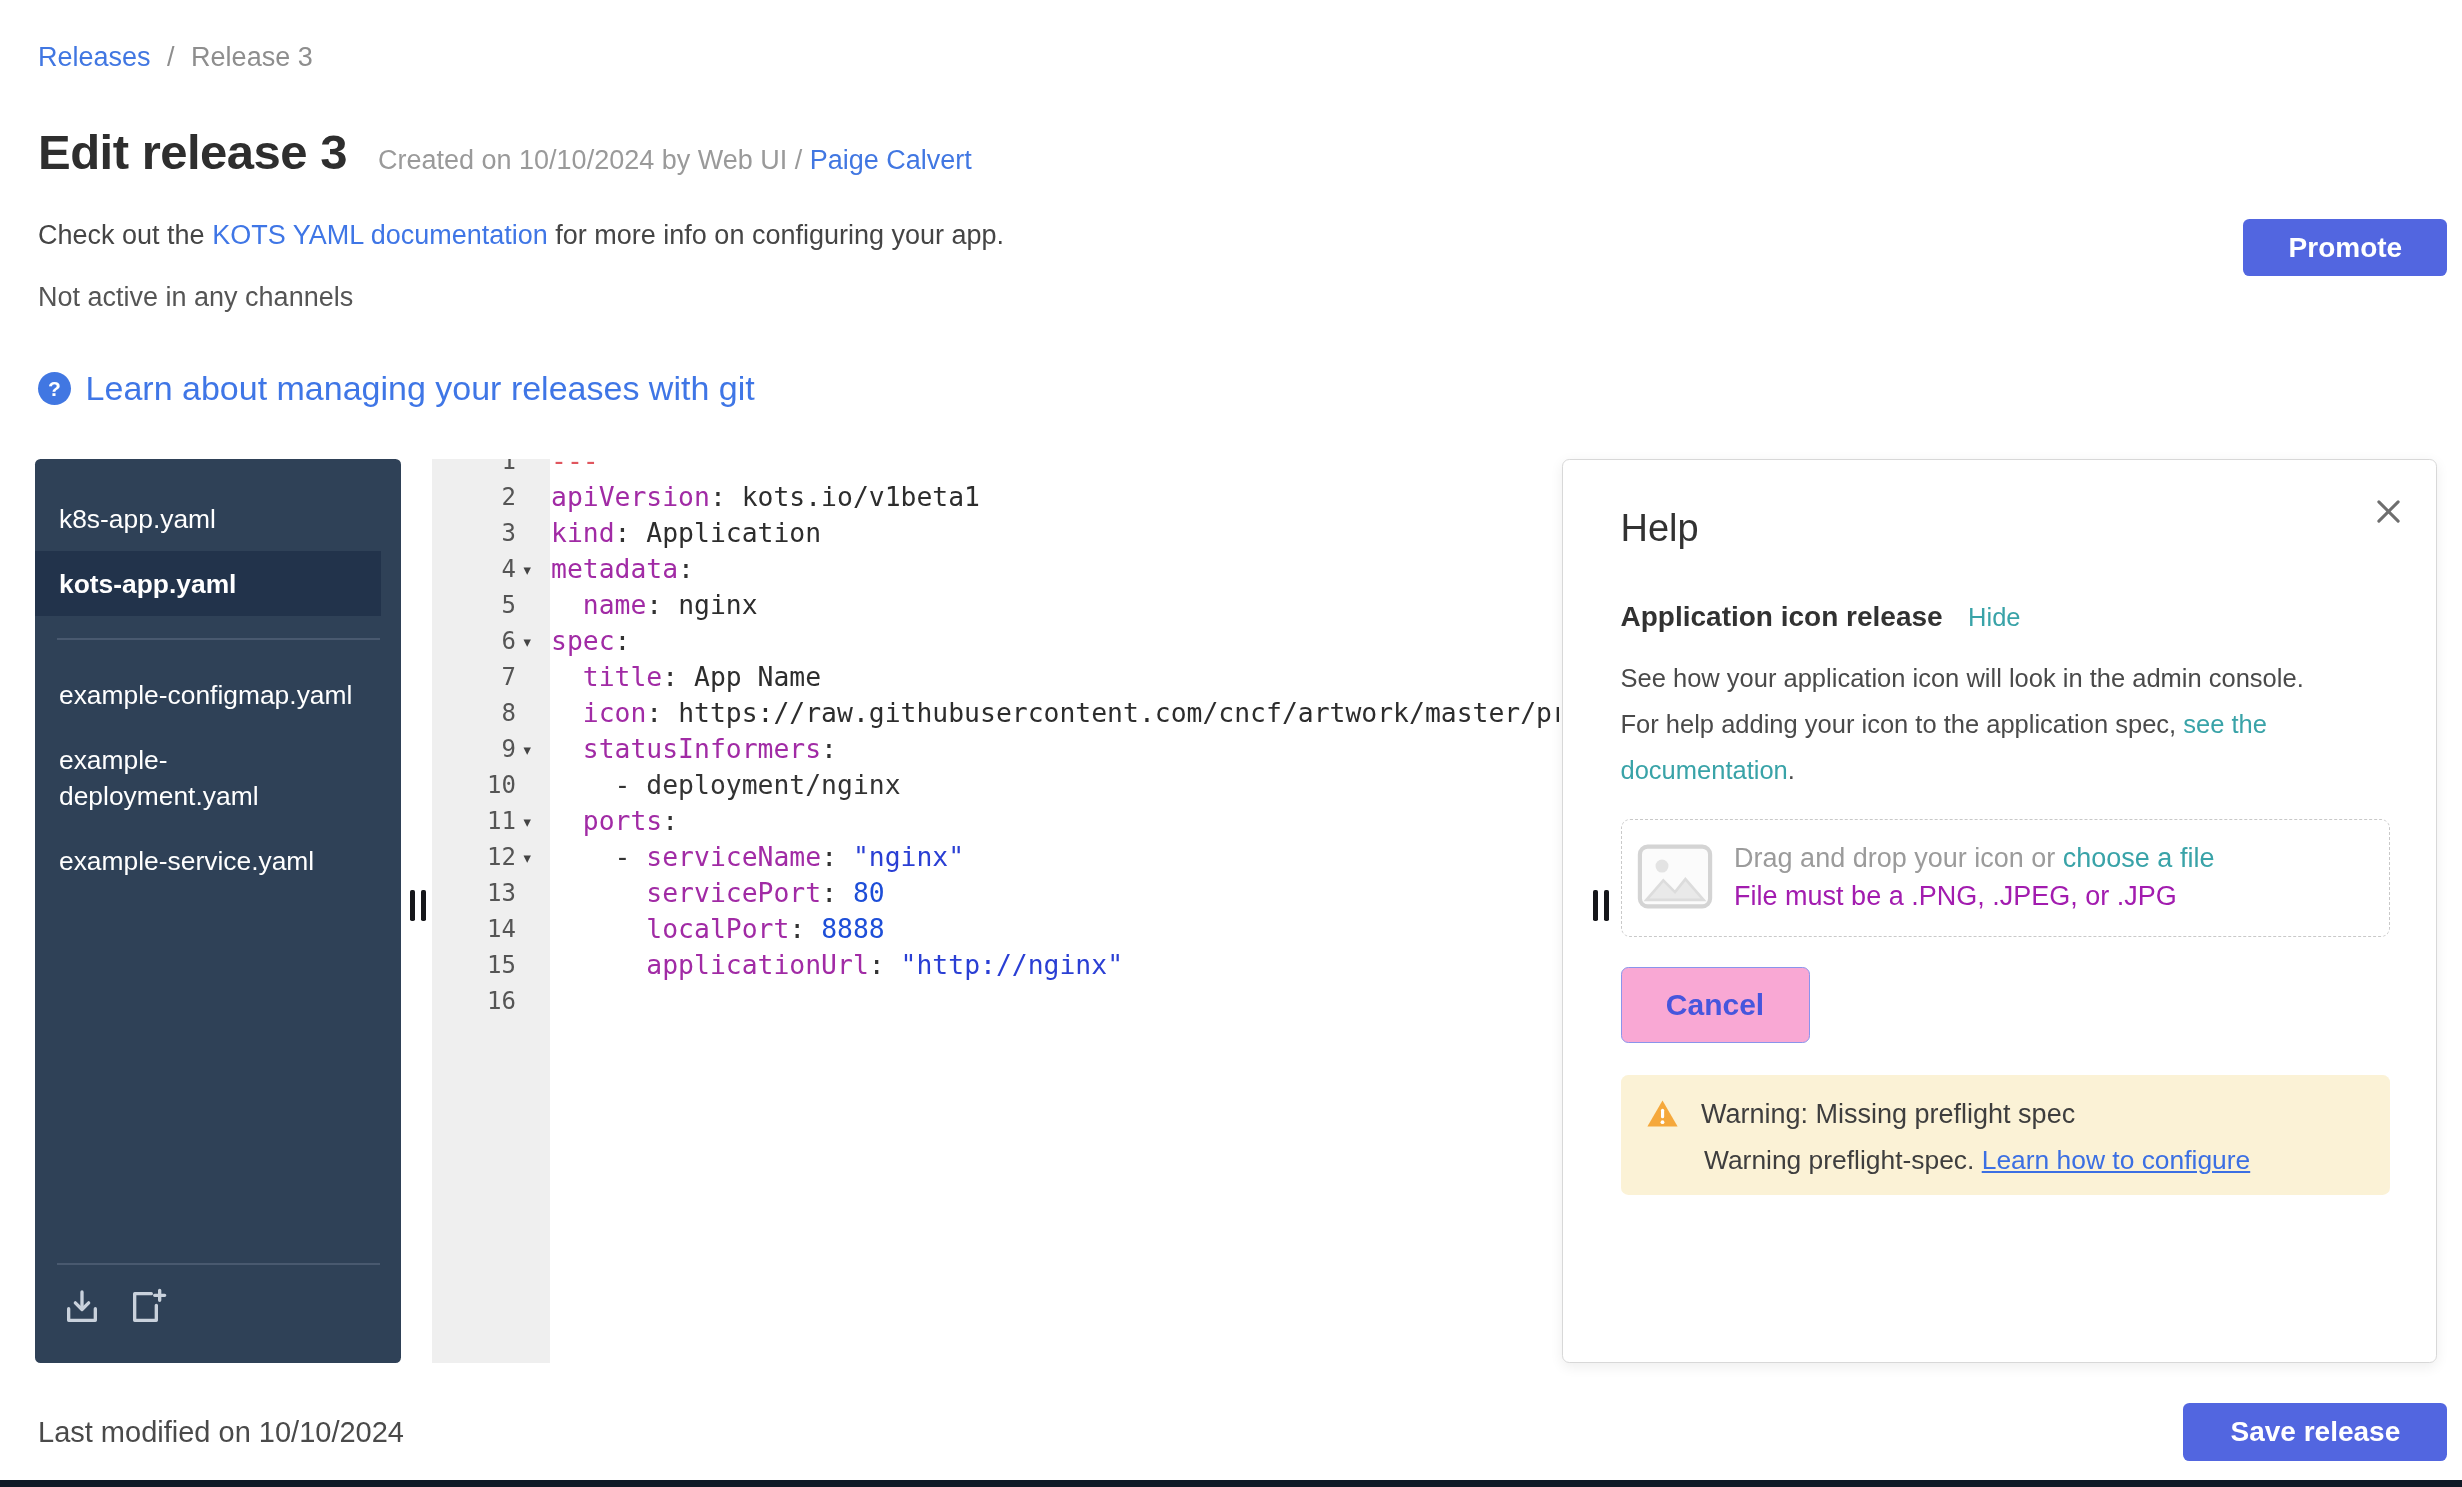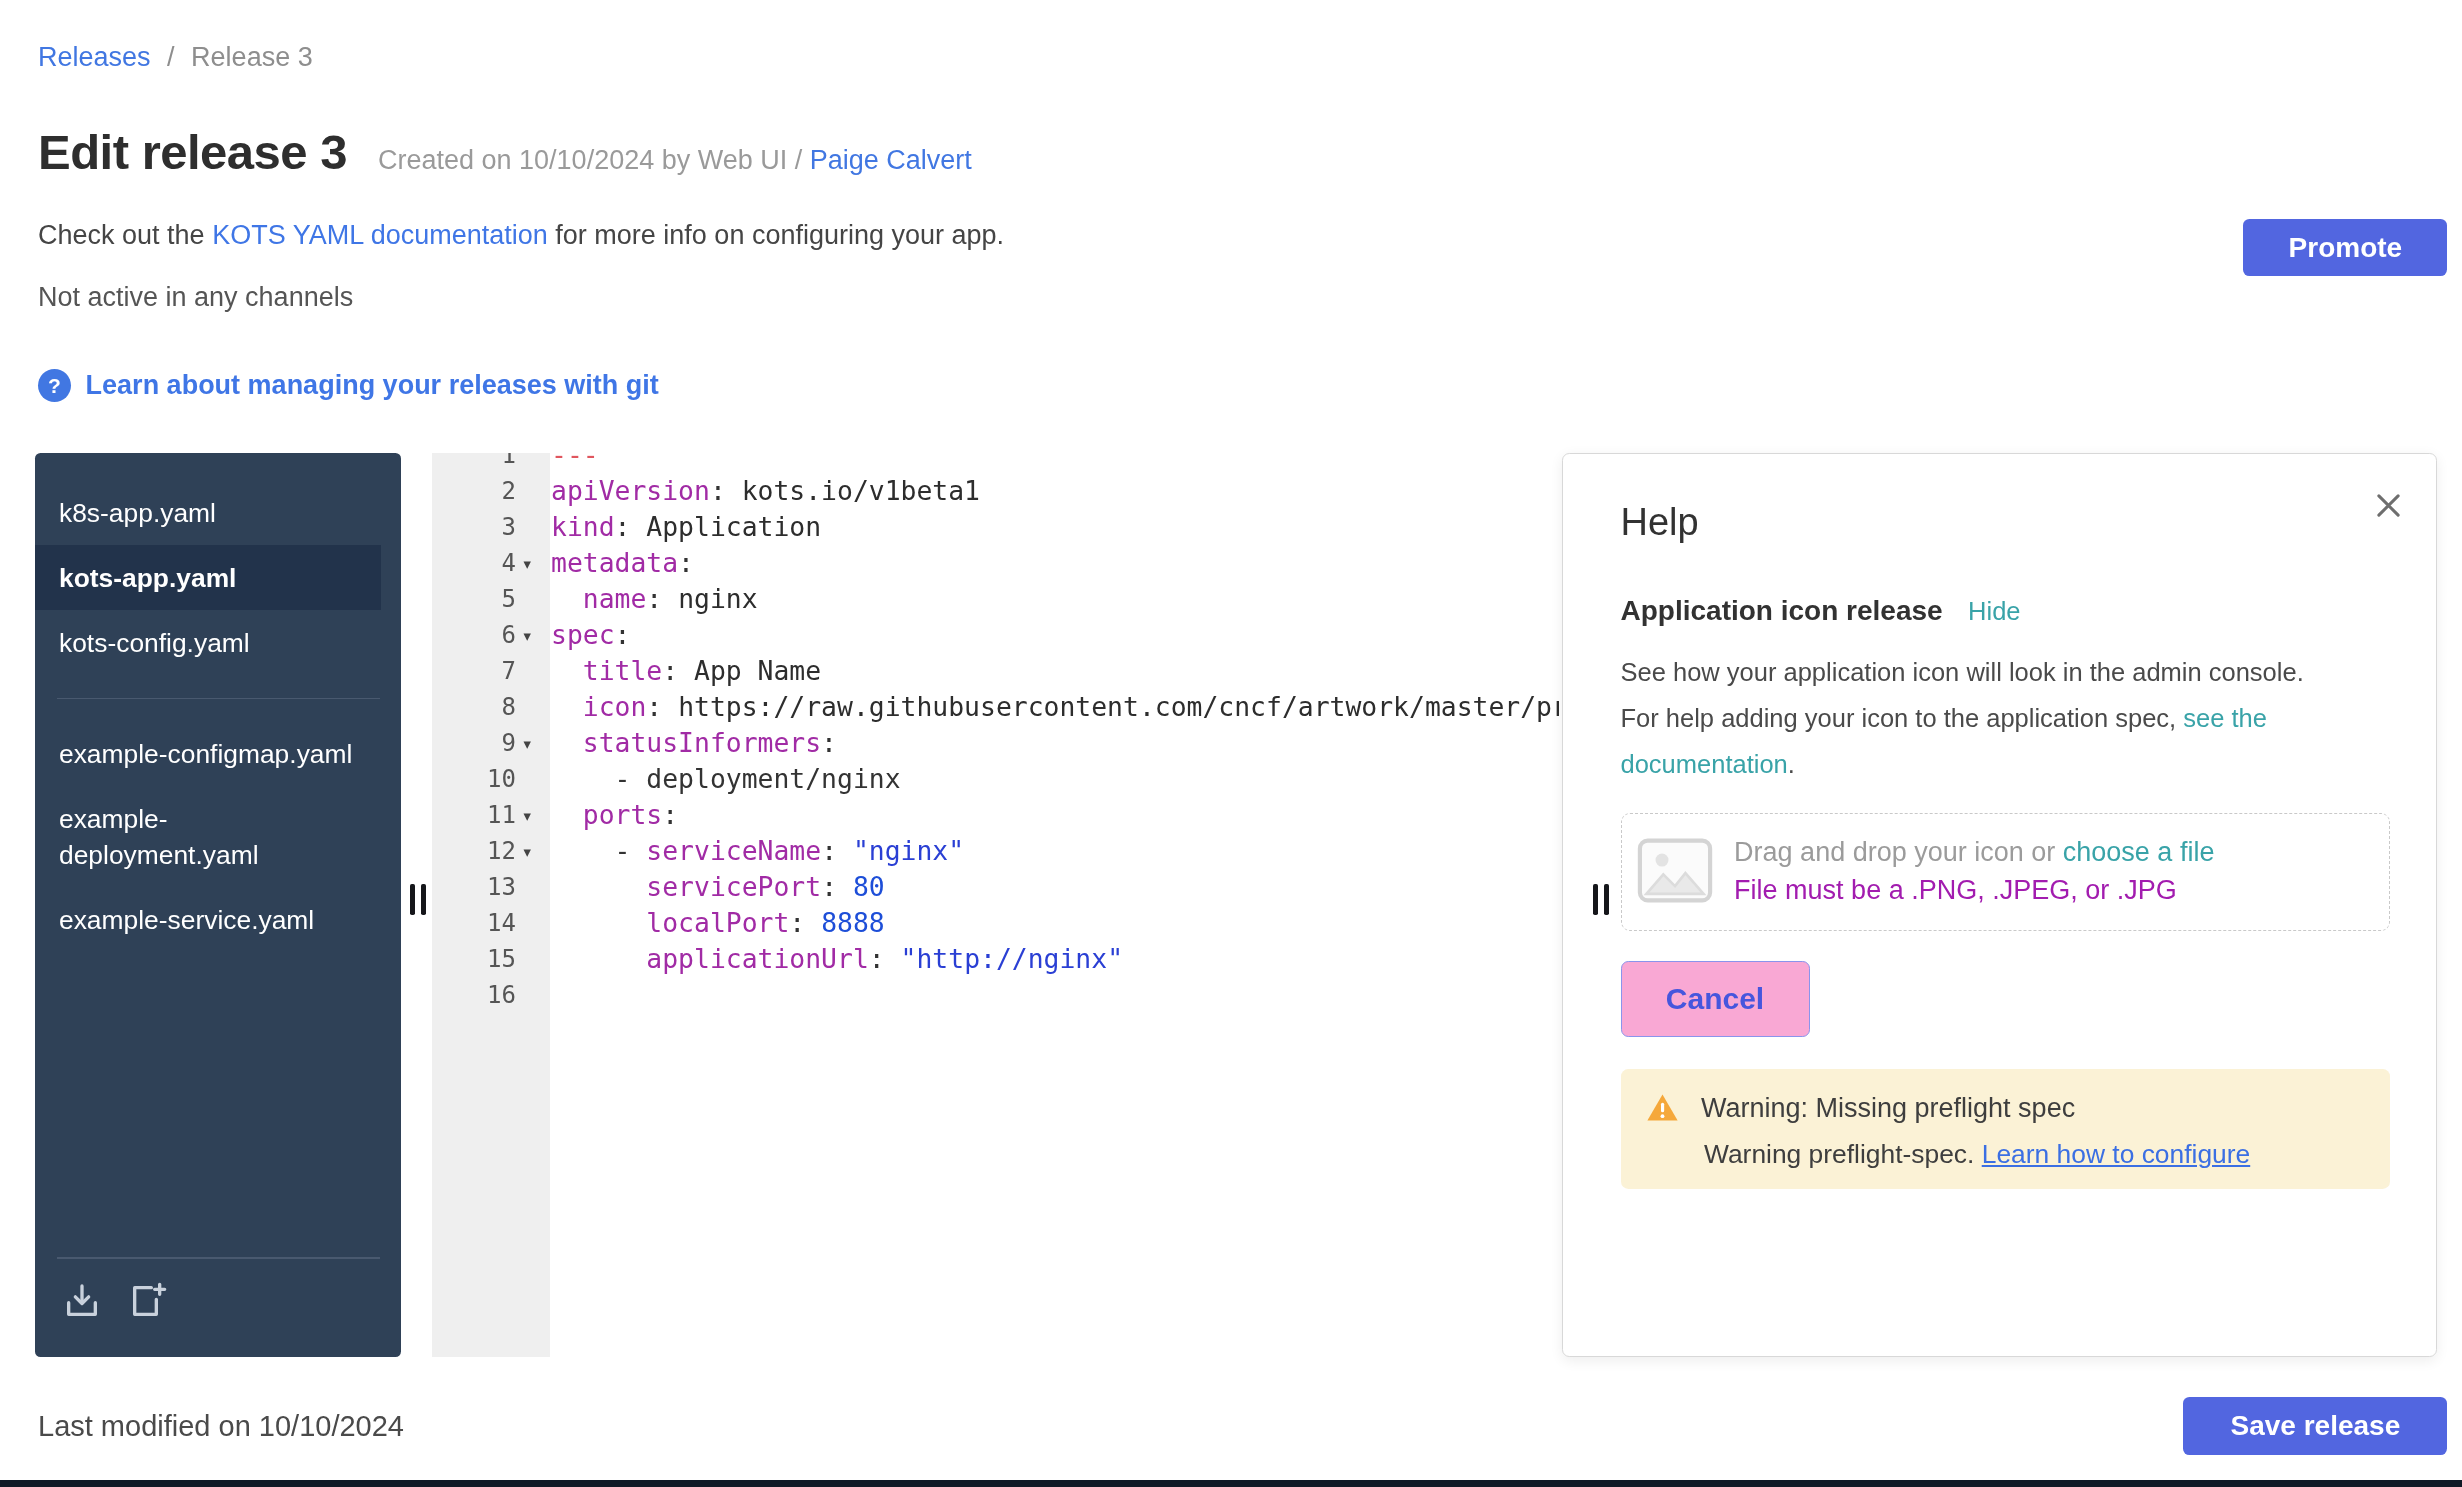--- a/index.html
+++ b/index.html
@@ -24,21 +24,21 @@
   .docs-line { margin:40px 38px 0; font-size:27px; color:#454545; }
   .docs-line a { color:#3f76e6; text-decoration:none; }
 
   .channel-status { margin:31px 38px 0; font-size:27px; color:#555555; }
 
   .learn-row { margin:56px 38px 0; display:flex; align-items:center; gap:14.6px; }
   .help-badge {
     width:33px; height:33px; border-radius:50%; background:#4177e2; color:#fff;
     font-size:21px; font-weight:700; display:flex; align-items:center; justify-content:center; flex:none;
   }
-  .learn-row a { color:#3f76e6; text-decoration:none; font-size:27px; font-weight:700; }
+  .learn-row a { color:#3f76e6; text-decoration:none; font-size:34px; font-weight:400; }
 
   .promote-btn {
     position:absolute; top:219px; right:14.6px; width:204px; height:57px;
     background:#5266e0; color:#fff; border:none; border-radius:6.4px;
     font-size:28px; font-weight:700; font-family:inherit; cursor:pointer;
   }
 
   
   .workspace { margin:51px 25.5px 0 35px; height:904px; display:flex; position:relative; }
 
@@ -175,21 +175,20 @@
     <span class="help-badge">?</span>
     <a>Learn about managing your releases with git</a>
   </div>
 
   <div class="workspace">
 
     <div class="sidebar">
       <div class="tree-items">
           <div class="tree-item">k8s-app.yaml</div>
           <div class="tree-item selected">kots-app.yaml</div>
-          <div class="tree-item">kots-config.yaml</div>
           <div class="tree-divider"></div>
           <div class="tree-item">example-configmap.yaml</div>
           <div class="tree-item">example-deployment.yaml</div>
           <div class="tree-item">example-service.yaml</div>
         </div>
       <div class="sidebar-bottom">
         <div class="tree-divider"></div>
         <div class="sidebar-icons">
           <span>
             <svg width="40" height="40" viewBox="0 0 24 24" fill="none">

